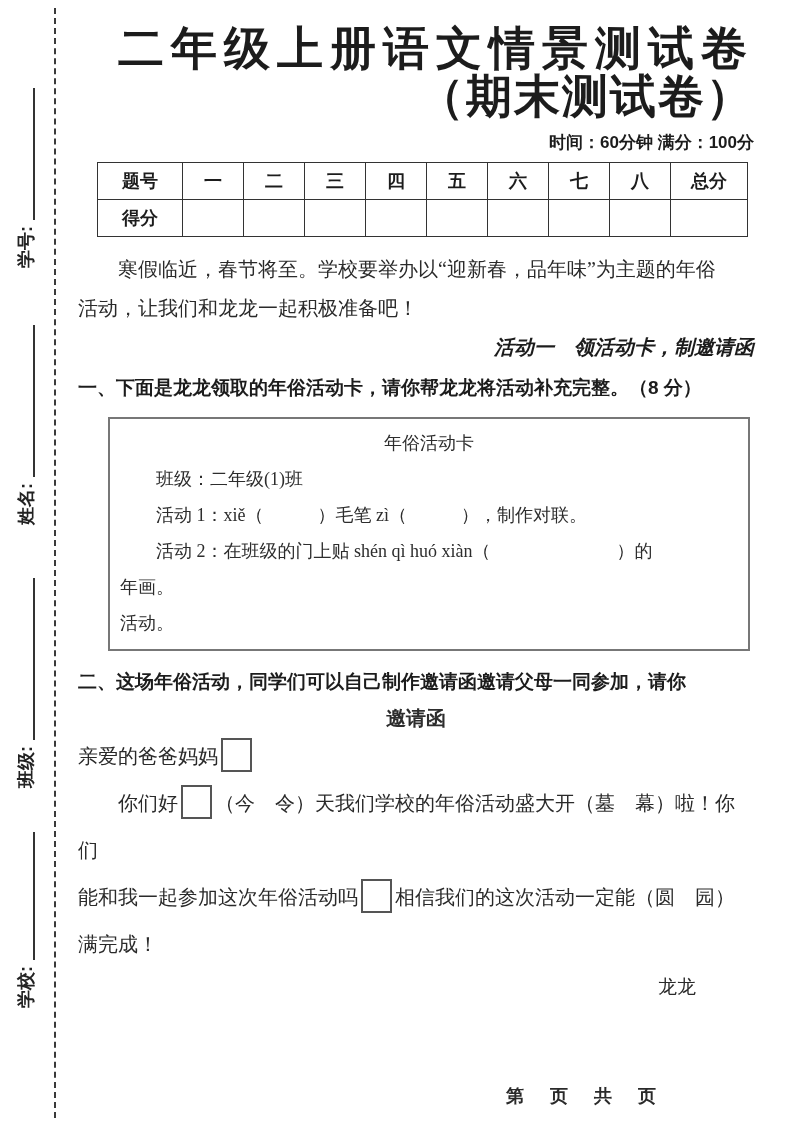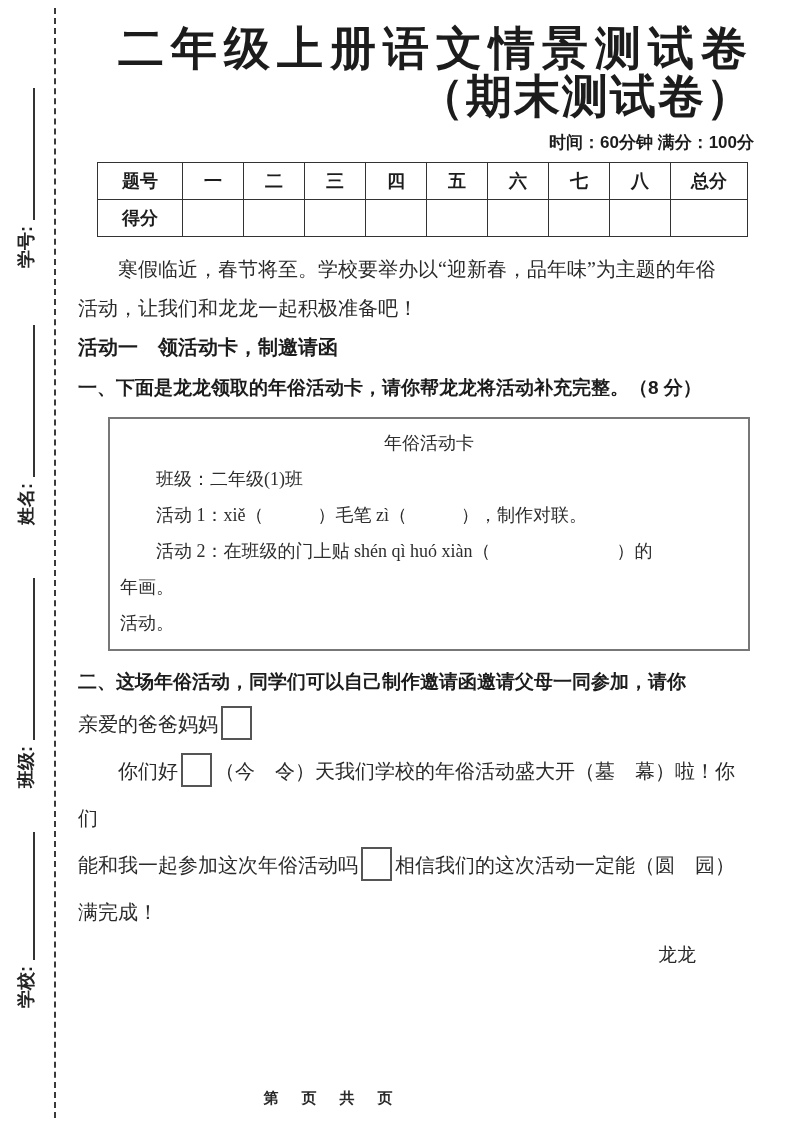--- a/index.html
+++ b/index.html
@@ -21,36 +21,36 @@
   .subtitle{margin-top:0;text-align:right;font-size:46px;font-weight:bold;letter-spacing:2px;line-height:44px;}
   .meta{margin-top:14px;text-align:right;font-size:17px;font-weight:bold;line-height:22px;}
 
   table.score{border-collapse:collapse;margin:8px 0 0 19px;table-layout:fixed;padding-left:16px;}
   table.score th,table.score td{border:1.8px solid #333;height:36px;text-align:center;
         font-size:18px;font-weight:bold;padding:0;}
 
   .kai{font-family:"Liberation Serif",serif;}
   .intro{margin-top:13px;font-size:20px;line-height:39px;color:#2a2a2a;}
   .indent2{text-indent:2em;}
-  .sec-heading{margin-top:3px;text-align:left;font-size:20px;font-weight:bold;line-height:32px;}
+  .sec-heading{margin-top:3px;text-align:right;font-size:20px;font-weight:bold;line-height:32px;font-style:italic;}
   .q{font-size:19px;font-weight:bold;line-height:38px;}
   .q1{margin-top:6px;}
   .q2{margin-top:12px;}
 
   .card{margin:10px 0 0 30px;width:618px;border:2px solid #777;padding:6px 10px 8px;
         font-size:18px;line-height:36px;color:#2d2d2d;}
   .card-title{text-align:center;}
 
   .inv-title{margin-top:2px;text-align:center;font-size:20px;font-weight:bold;line-height:30px;color:#2d2d2d;}
   .inv-line{font-size:20px;line-height:47px;color:#2a2a2a;}
   .wbox{display:inline-block;width:27px;height:30px;border:2px solid #555;vertical-align:-9px;margin:0 3px;background:#fff;}
   .sig{margin-top:4px;text-align:right;padding-right:58px;font-size:19px;line-height:30px;color:#2a2a2a;}
 
-  .footer{position:absolute;left:0;width:660px;bottom:14px;text-align:center;
-        font-size:15px;font-weight:bold;letter-spacing:4px;color:#2a2a2a;}
+  .footer{position:absolute;left:0;width:660px;bottom:14px;text-align:right;
+        font-size:18px;font-weight:bold;letter-spacing:4px;color:#2a2a2a;}
 </style>
 </head>
 <body>
 
 <div class="page">
 
   <div class="binding-line"></div>
 
   <div class="sb-unit" id="sb1">
     <span class="sb-label">学号:</span>
@@ -131,20 +131,21 @@
       <div class="indent2">活动 1：xiě（　　　）毛笔 zì（　　　），制作对联。</div>
       <div class="indent2">活动 2：在班级的门上贴 shén qì huó xiàn（　　　　　　　）的</div>
       <div>年画。</div>
       <div>活动。</div>
     </div>
 
     <div class="q q2">
       <div>二、这场年俗活动，同学们可以自己制作邀请函邀请父母一同参加，请你</div>
     </div>
 
+    <div class="inv-title kai">邀请函</div>
 
     <div class="inv-line kai">
       <span>亲爱的爸爸妈妈</span><span class="wbox"></span>
     </div>
     <div class="inv-line kai indent2">
       <span>你们好</span><span class="wbox"></span><span>（今　令）天我们学校的年俗活动盛大开（墓　幕）啦！你们</span>
     </div>
     <div class="inv-line kai">
       <span>能和我一起参加这次年俗活动吗</span><span class="wbox"></span><span>相信我们的这次活动一定能（圆　园）</span>
     </div>

